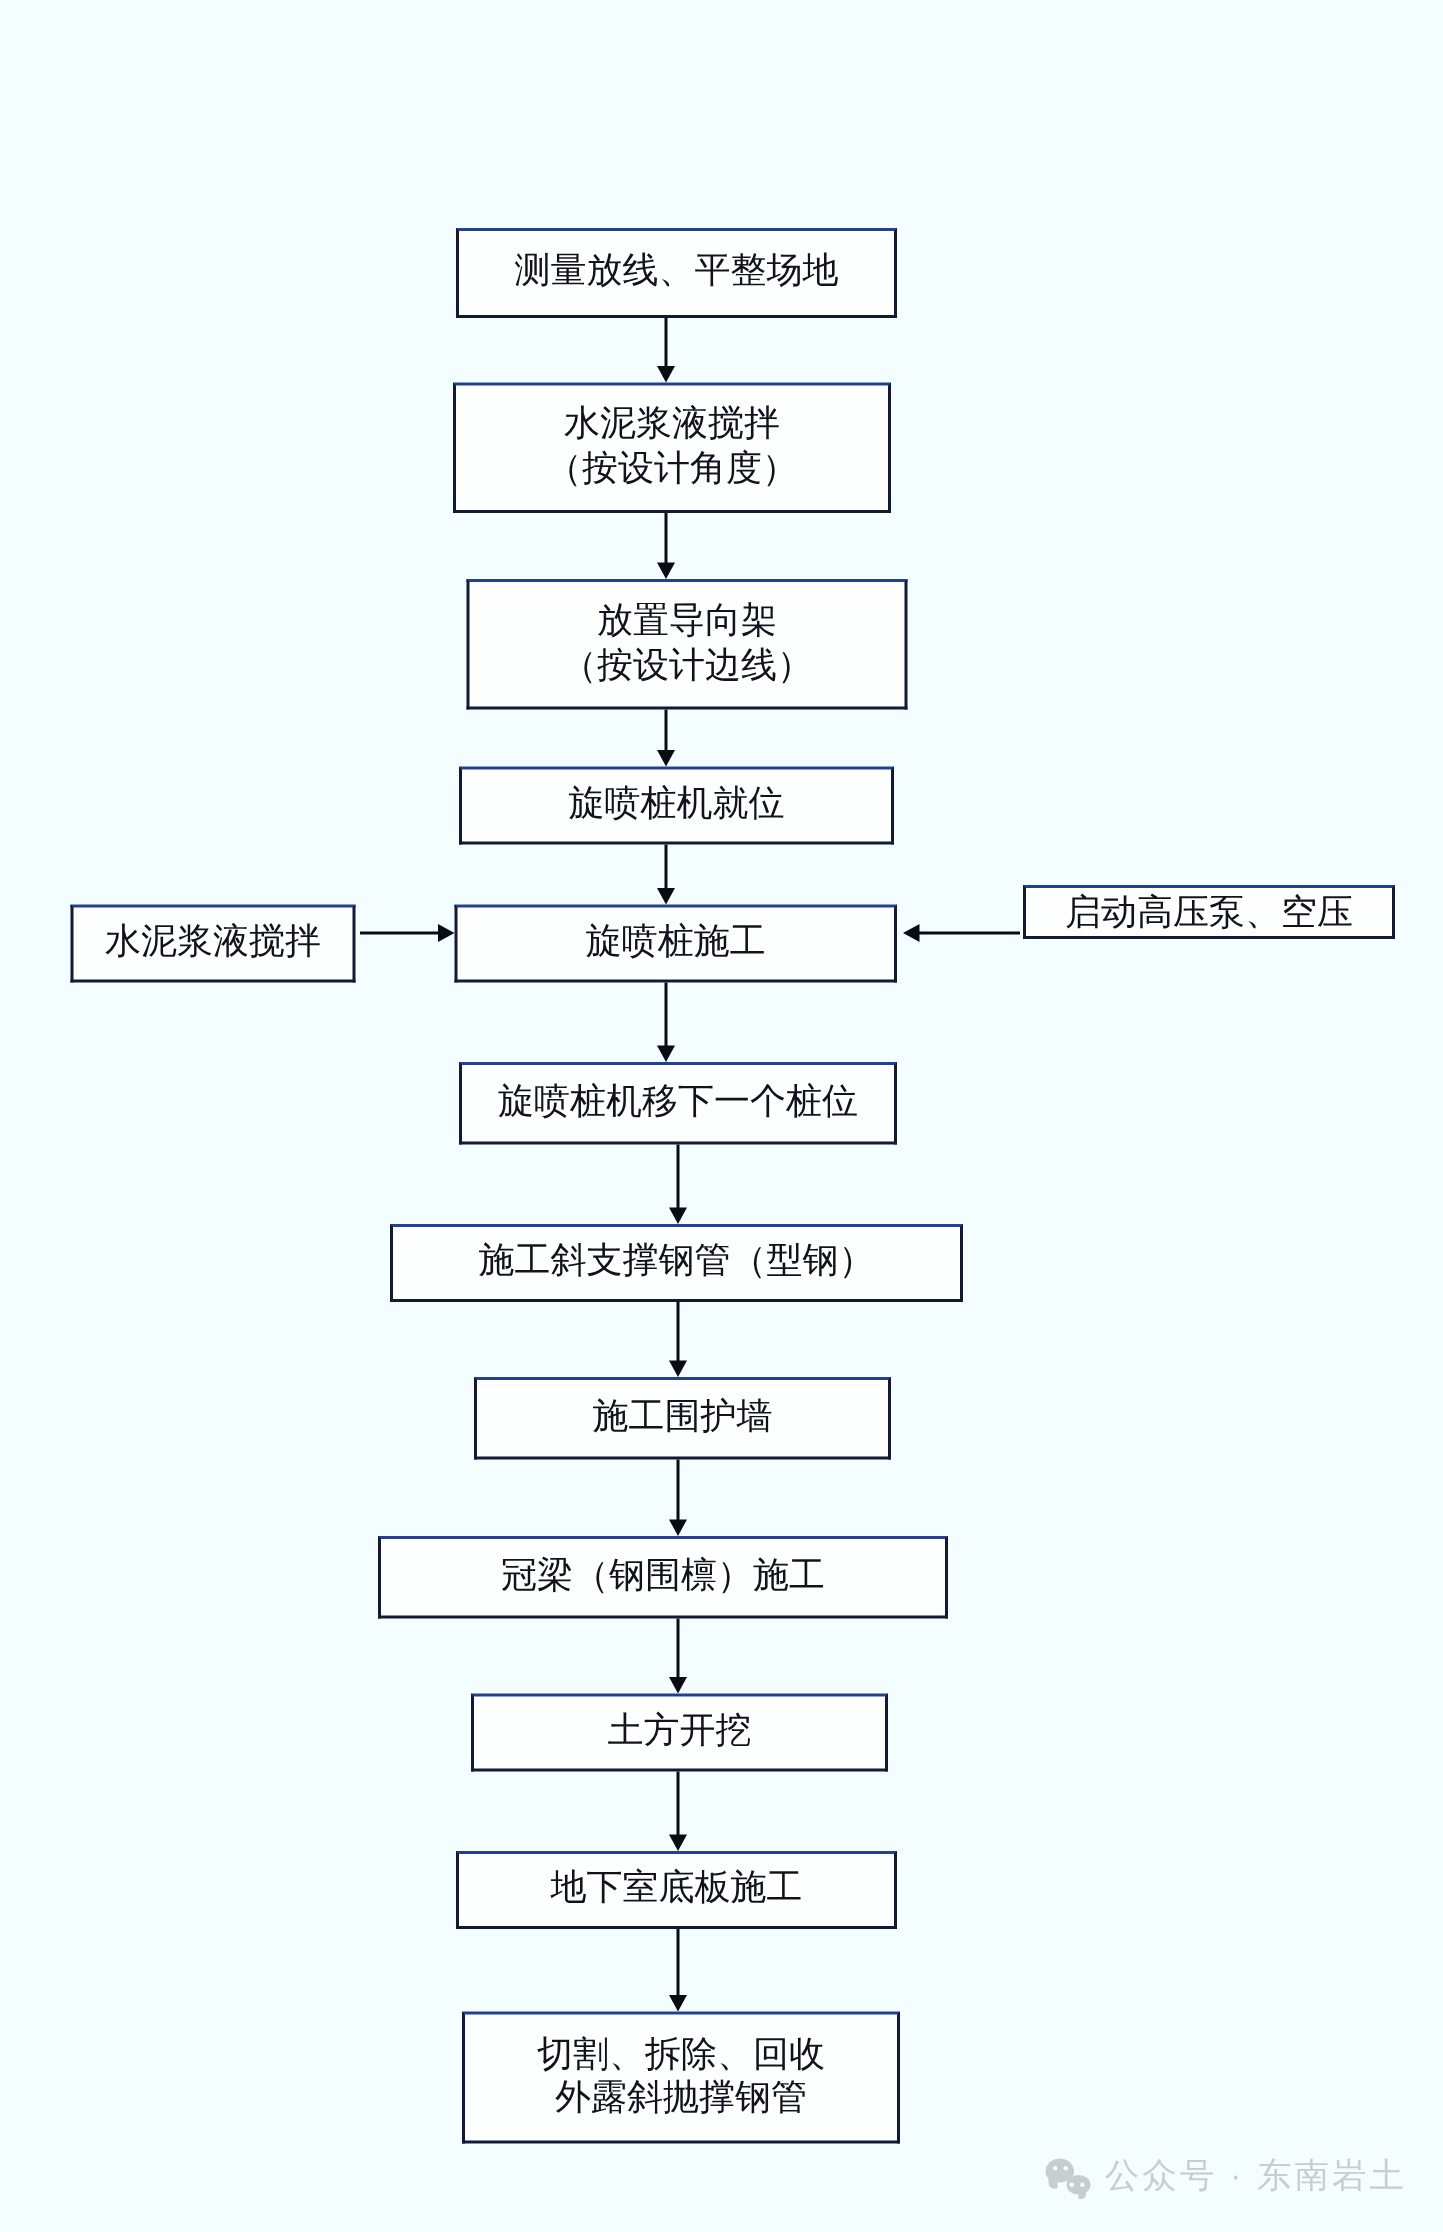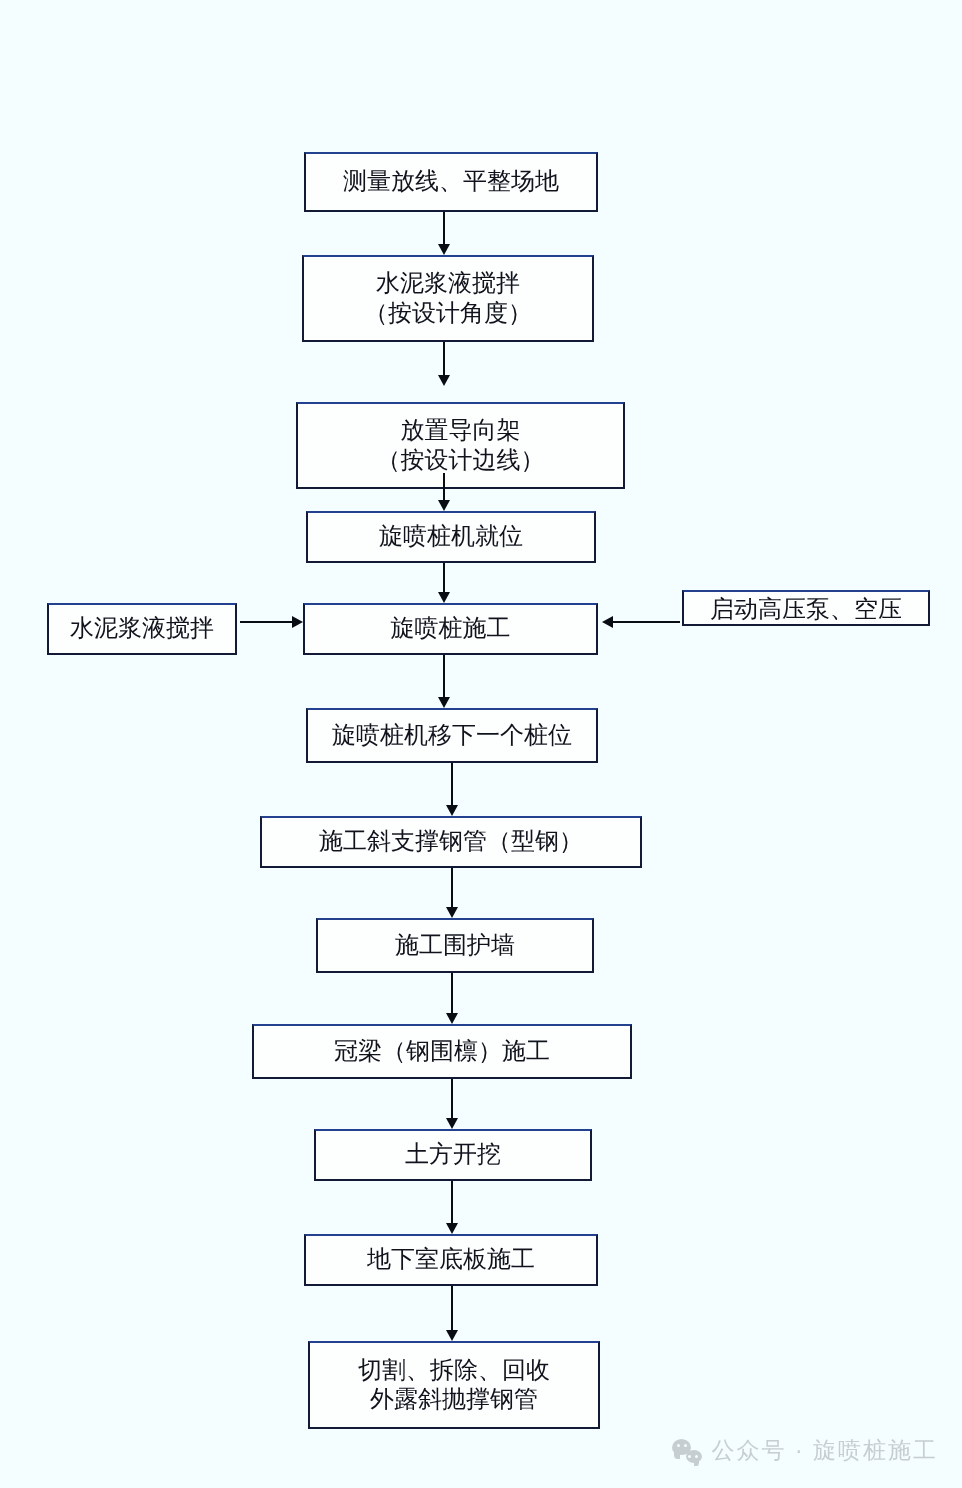--- a/index.html
+++ b/index.html
@@ -175,21 +175,21 @@
 <div id="canvas">
 
 
   <div class="node" style="left: 304px; top: 152px; width: 294px; height: 60px; text-align: right;">
     <span class="txt">测量放线、平整场地</span>
   </div>
   <div class="node" style="left: 302px; top: 255px; width: 292px; height: 87px;">
     <span class="txt">水泥浆液搅拌
 （按设计角度）</span>
   </div>
-  <div class="node" style="left: 296px; top: 386px; width: 329px; height: 87px; margin-top: 16px;">
+  <div class="node" style="left: 311px; top: 386px; width: 294px; height: 87px;">
     <span class="txt">放置导向架
 （按设计边线）</span>
   </div>
   <div class="node" style="left: 306px; top: 511px; width: 290px; height: 52px;">
     <span class="txt">旋喷桩机就位</span>
   </div>
   <div class="node" style="left: 303px; top: 603px; width: 295px; height: 52px;">
     <span class="txt">旋喷桩施工</span>
   </div>
   <div class="node" style="left: 47px; top: 603px; width: 190px; height: 52px;">
@@ -277,16 +277,16 @@
 
   <div id="watermark">
     <span class="wm-icon">
       <span class="b1"></span>
         <span class="b2"></span>
       <span class="d d1"></span>
         <span class="d d2"></span>
       <span class="d d3"></span>
         <span class="d d4"></span>
     </span>
-    <span>公众号 · 旋喷桩施工</span>
+    <span>公众号 · 东南岩土</span>
   </div>
 
 </div>
 
 </body></html>

